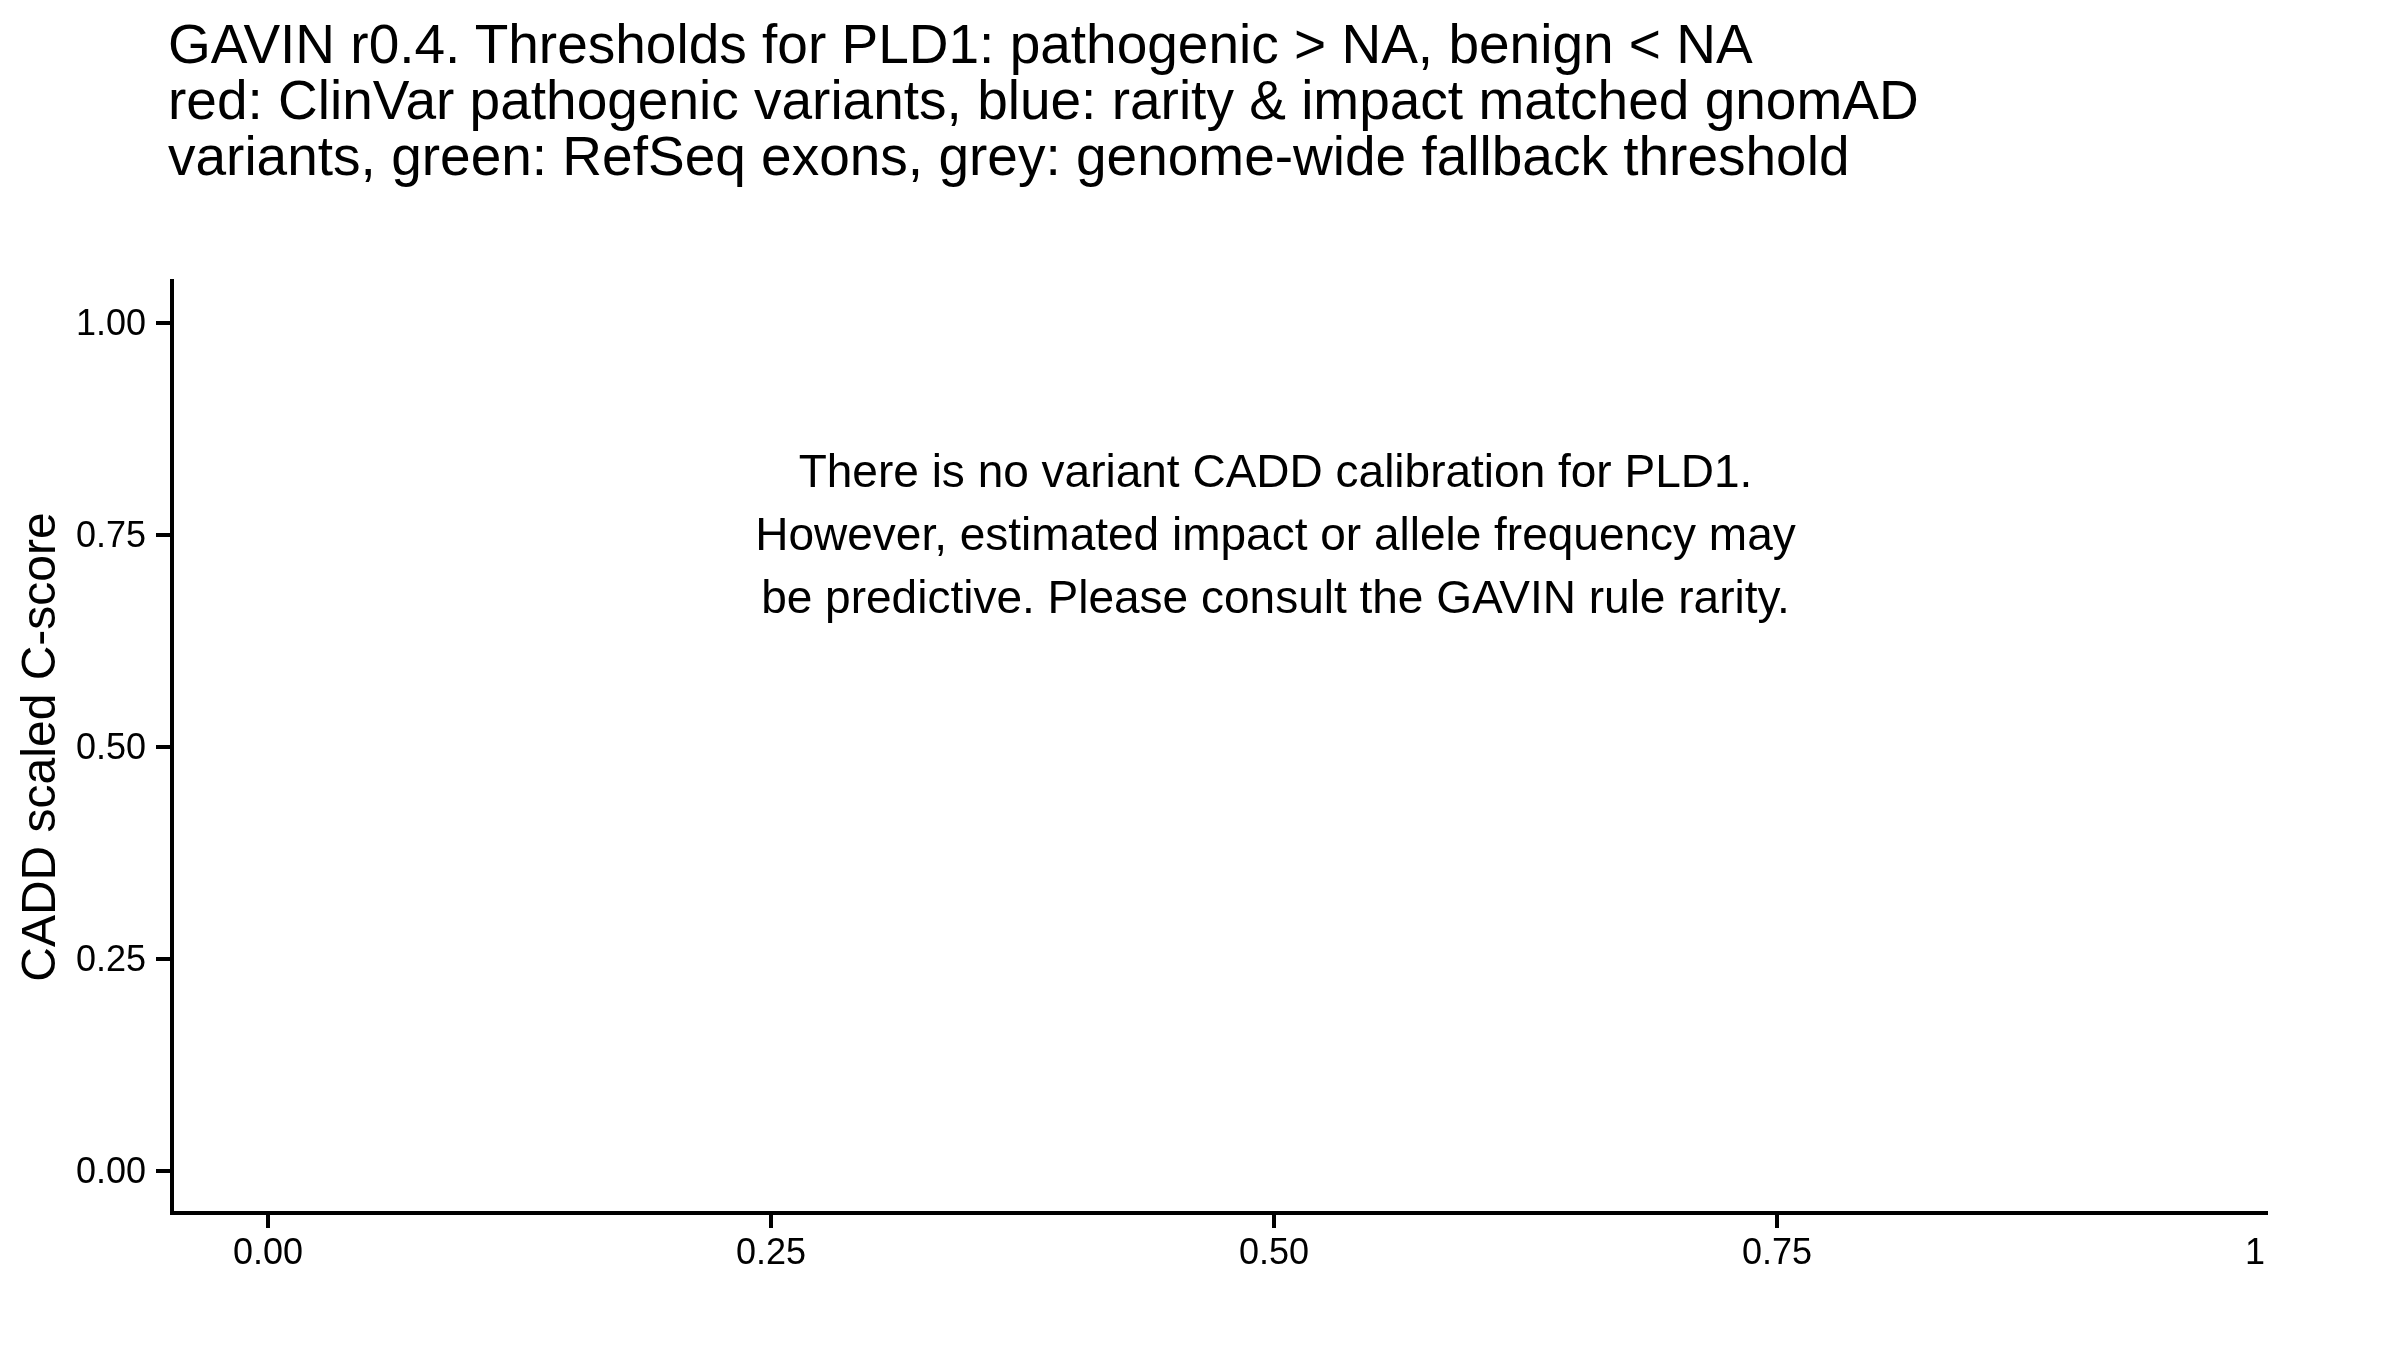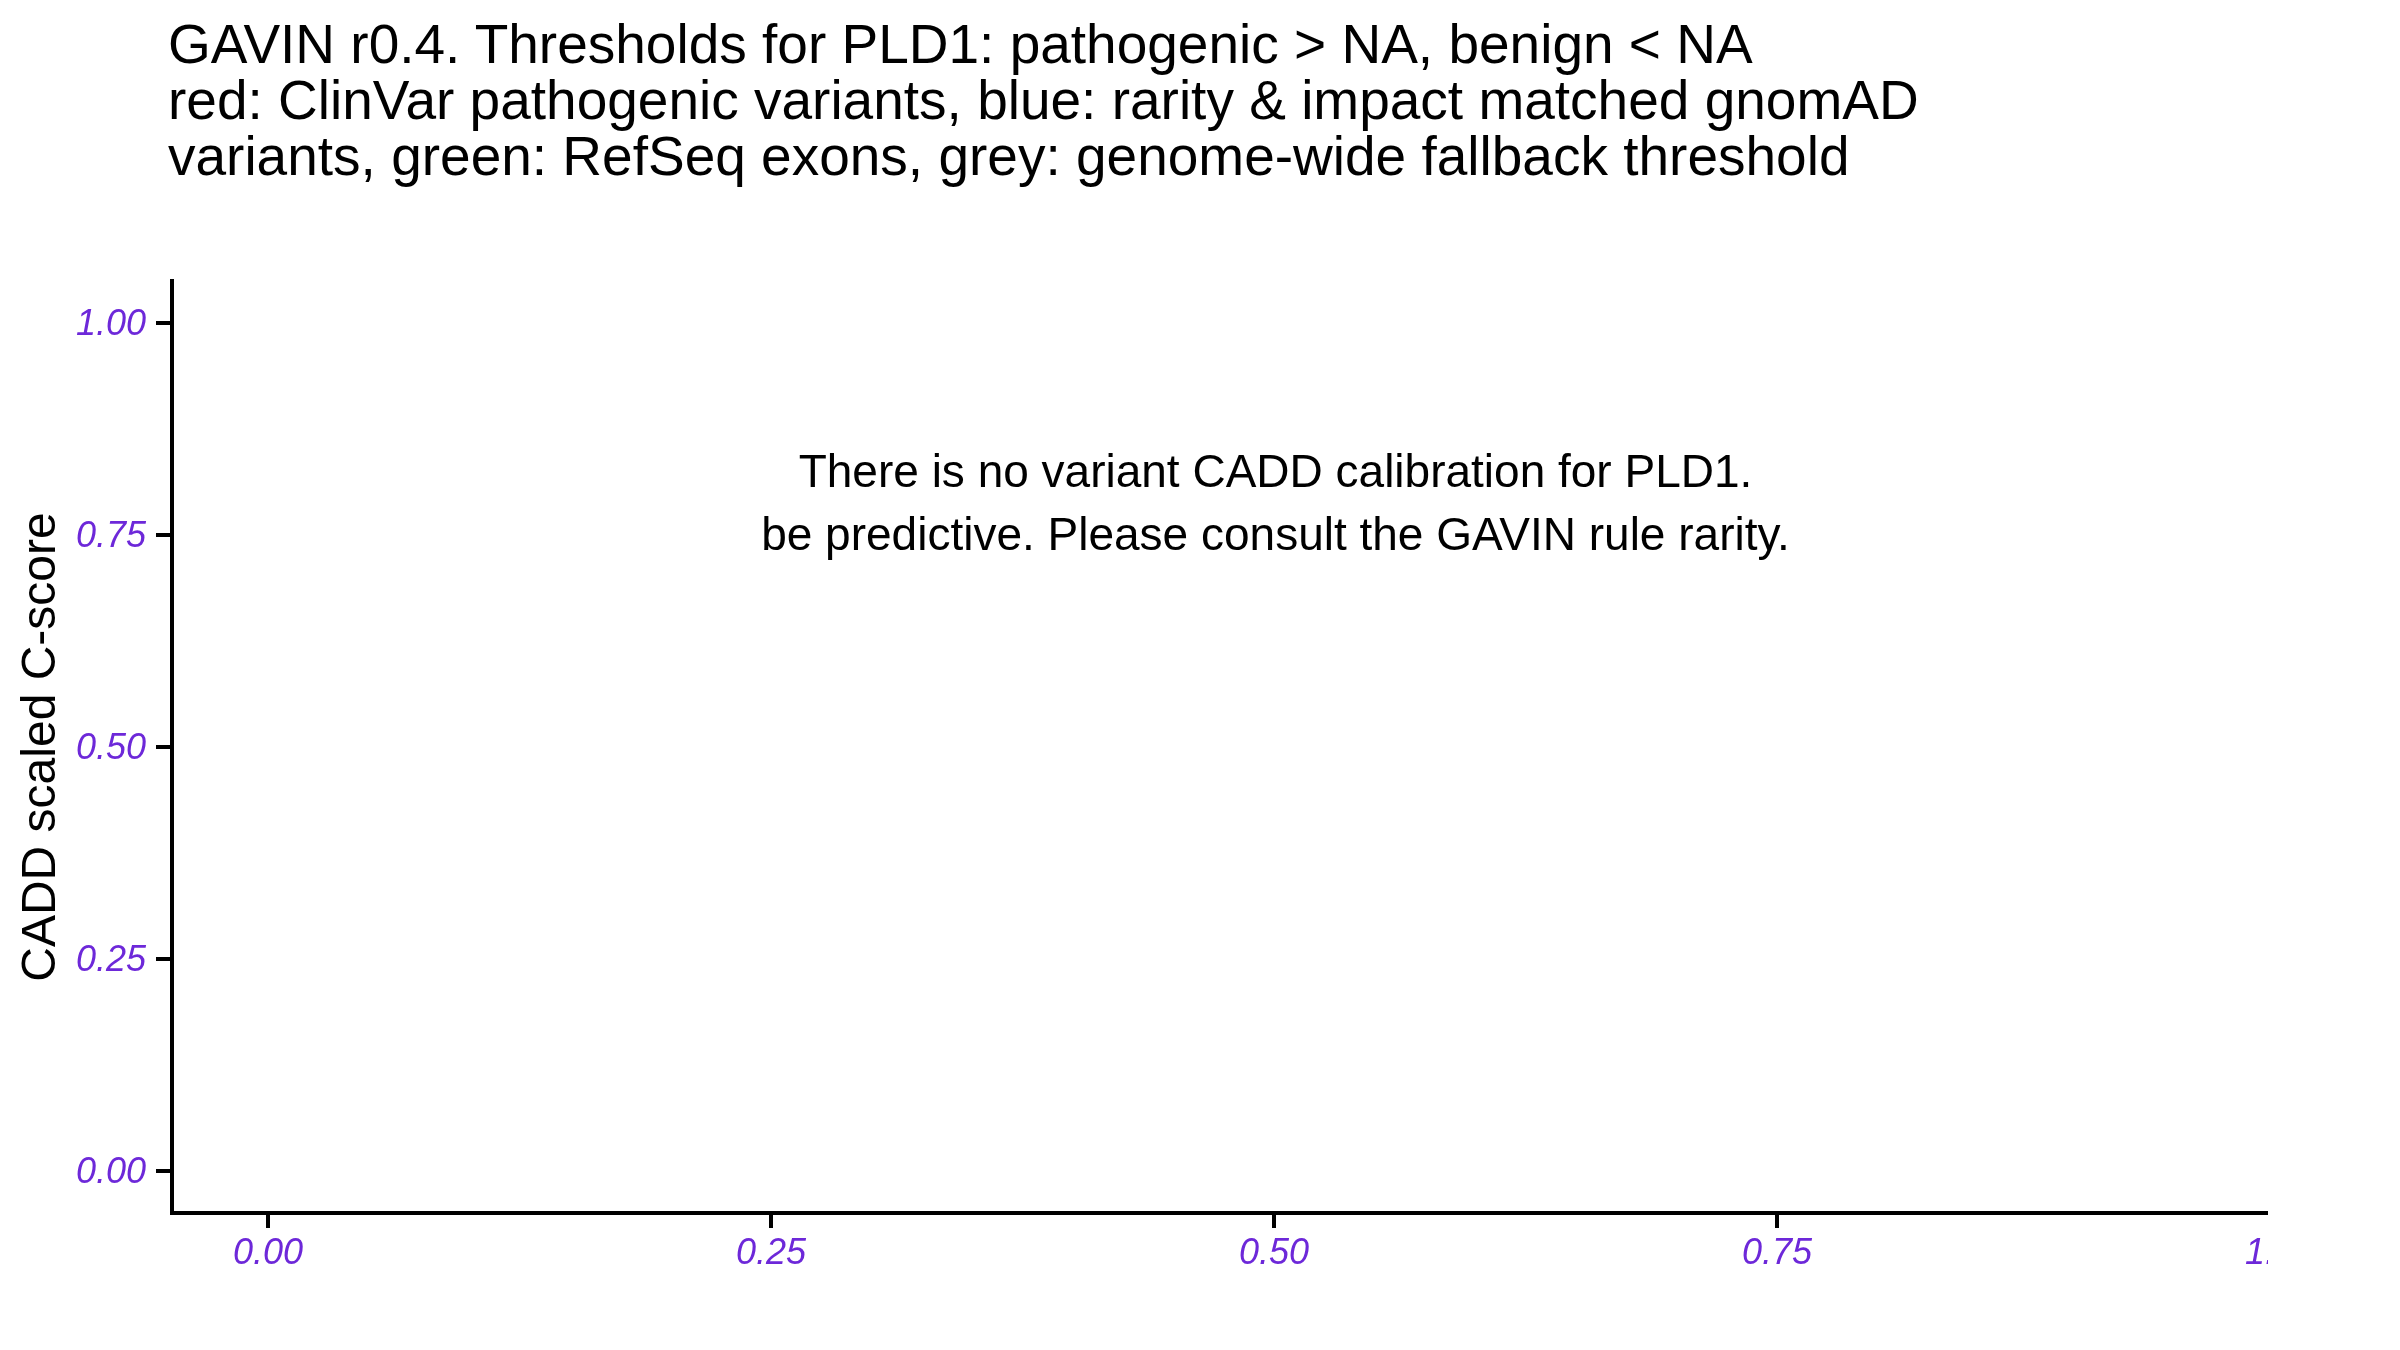--- a/index.html
+++ b/index.html
@@ -75,22 +75,21 @@
     left: 156px;
   }
   .tick-mark.x {
     width: 4px;
     height: 13px;
     top: 1215px;
   }
   .tick-label {
     position: absolute;
     font-size: 36px;
-    color: #6d28d9;
-    font-style: italic;
+    color: #000000;
   }
   .tick-label.y {
     left: 20px;
     width: 126px;
     text-align: right;
     line-height: 42px;
   }
   .tick-label.x {
     width: 140px;
     text-align: center;
@@ -107,20 +106,21 @@
     <div>GAVIN r0.4. Thresholds for PLD1: pathogenic &gt; NA, benign &lt; NA</div>
     <div>red: ClinVar pathogenic variants, blue: rarity &amp; impact matched gnomAD</div>
     <div>variants, green: RefSeq exons, grey: genome-wide fallback threshold</div>
   </div>
 
   <div class="y-axis-title">CADD scaled C-score</div>
 
   <div class="panel">
     <div class="annotation">
       <div>There is no variant CADD calibration for PLD1.</div>
+      <div>However, estimated impact or allele frequency may</div>
       <div>be predictive. Please consult the GAVIN rule rarity.</div>
     </div>
   </div>
 
   <div class="tick-mark y" style="top:321px;"></div>
   <div class="tick-mark y" style="top:533px;"></div>
   <div class="tick-mark y" style="top:745px;"></div>
   <div class="tick-mark y" style="top:957px;"></div>
   <div class="tick-mark y" style="top:1169px;"></div>
 

